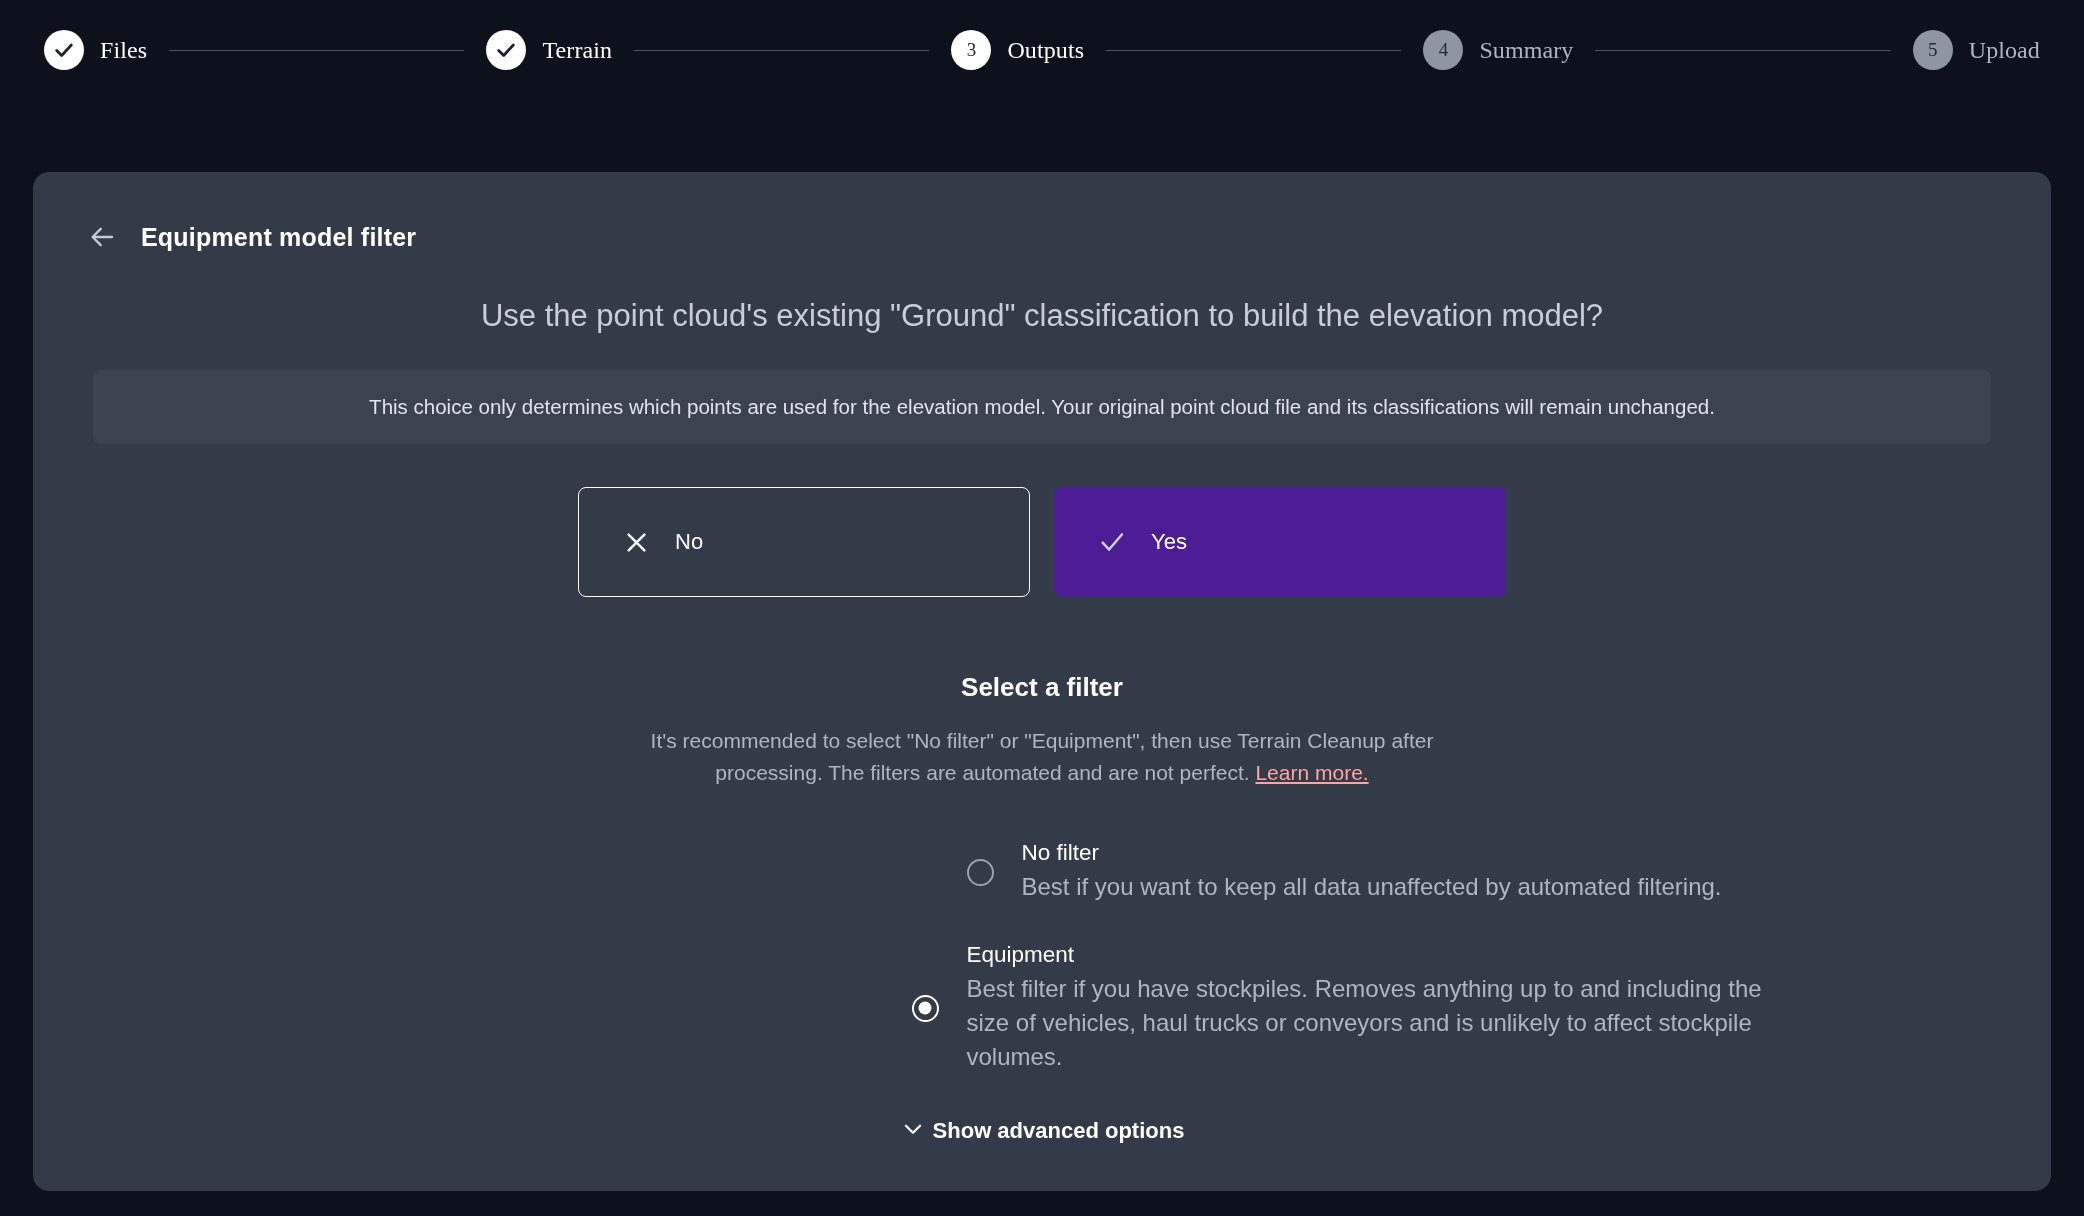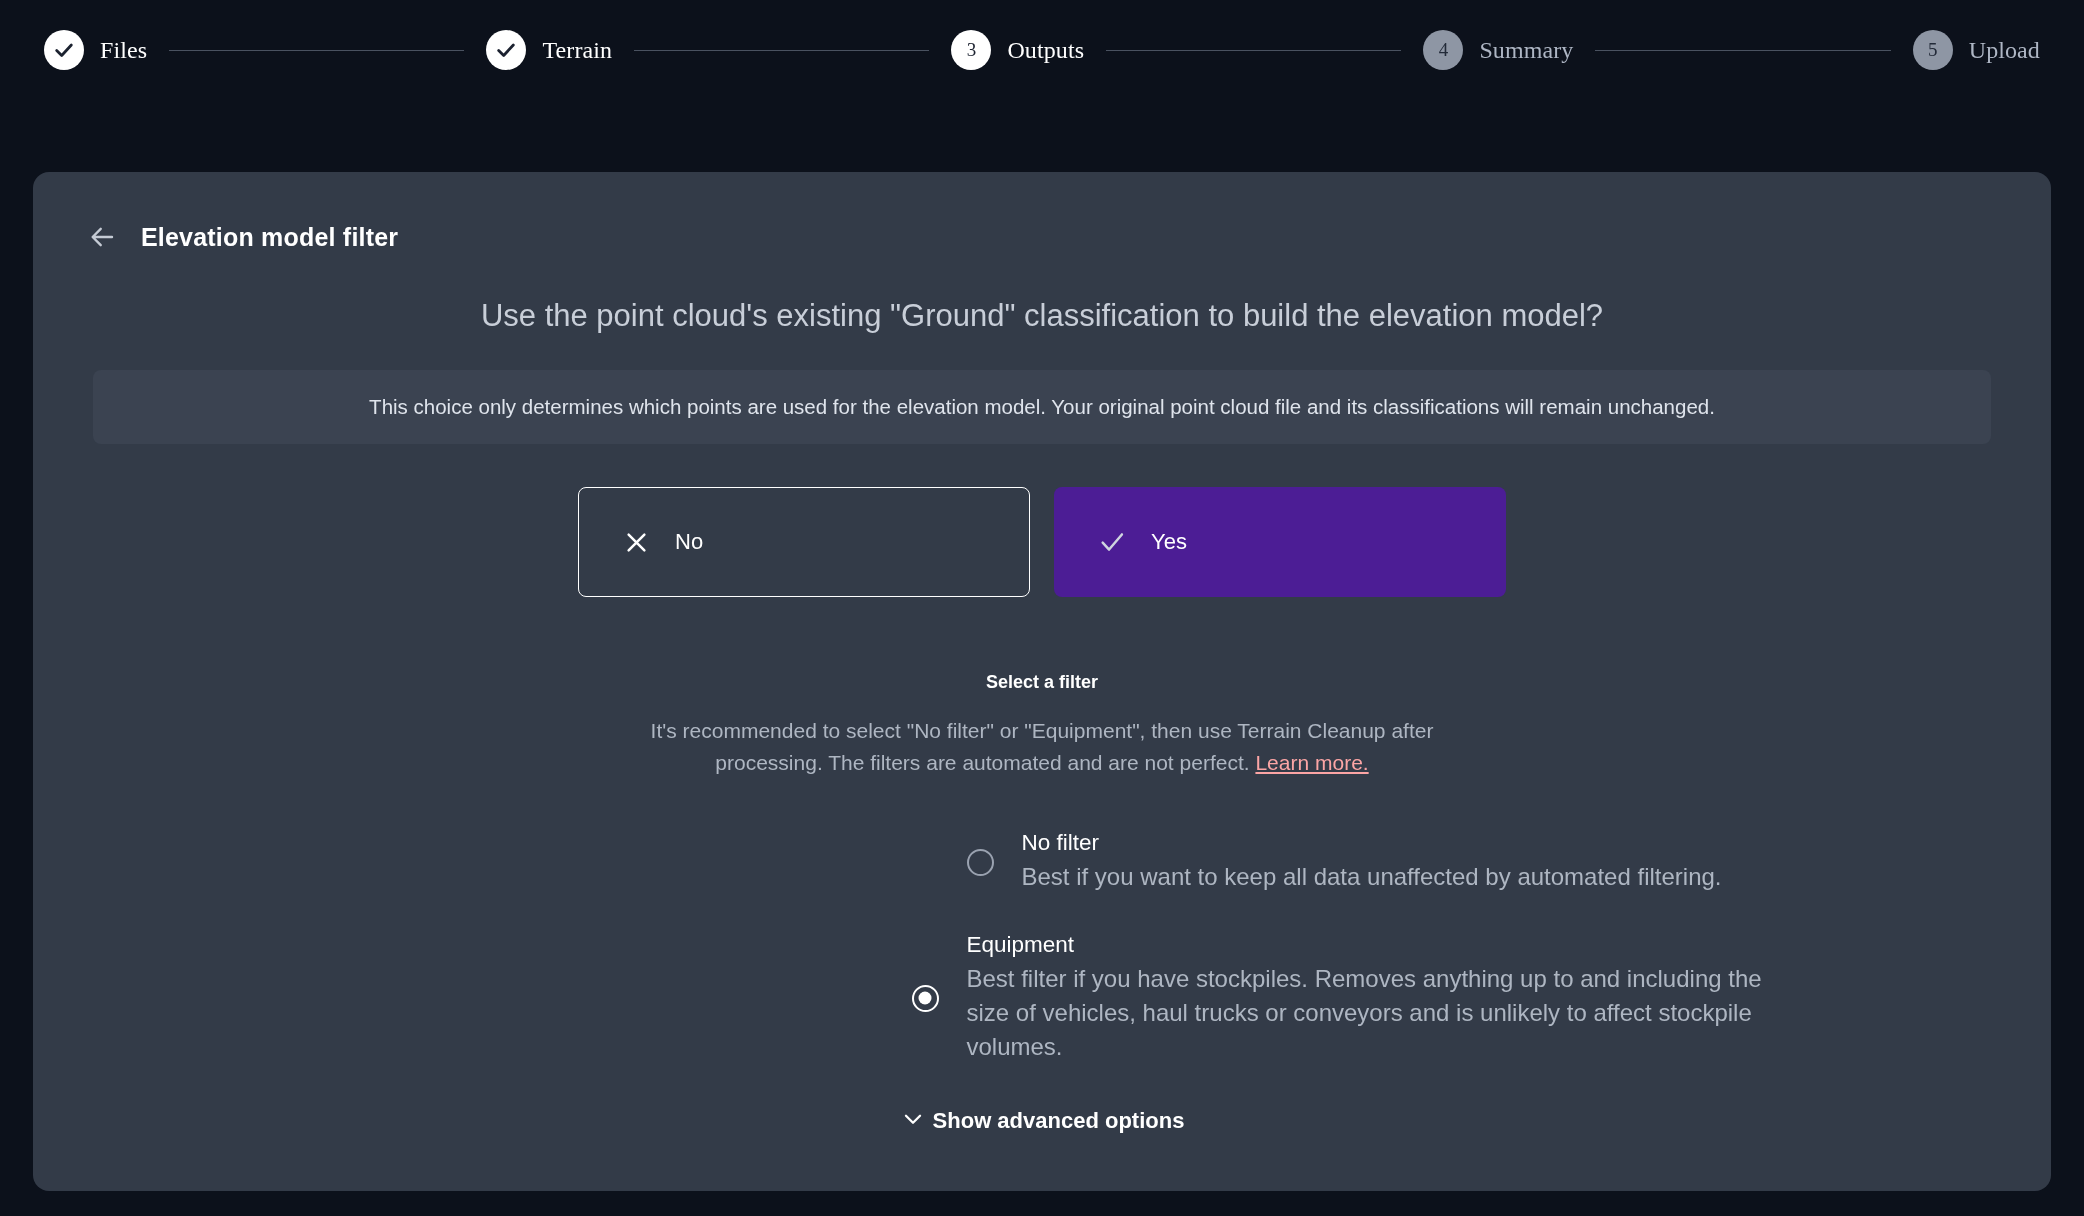--- a/index.html
+++ b/index.html
@@ -125,21 +125,21 @@
   .choice.unselected {
     background: #4c1d95;
     border: 1.5px solid transparent;
   }
   .choice-label { font-size: 22px; color: #ffffff; }
   .choice-icon { width: 30px; height: 30px; display:flex; align-items:center; justify-content:center; }
 
   
   .filter-title {
     text-align: center;
-    font-size: 18px;
+    font-size: 26px;
     font-weight: bold;
     color: #ffffff;
     margin-top: 75px;
   }
   .filter-sub {
     text-align: center;
     font-size: 21px;
     color: #aeb6c2;
     line-height: 1.5;
     margin: 22px auto 0 auto;
@@ -239,21 +239,21 @@
 </div>
 
 <div class="card">
 
   <div class="card-header">
     <div class="back-arrow">
       <svg width="30" height="30" viewBox="0 0 24 24">
         <path d="M20 12 H5 M11 5.5 L4.5 12 L11 18.5" fill="none" stroke="#c5cbd5" stroke-width="1.9" stroke-linecap="round" stroke-linejoin="round"></path>
       </svg>
     </div>
-    <div class="card-title">Elevation model filter</div>
+    <div class="card-title">Equipment model filter</div>
   </div>
 
   <div class="question">Use the point cloud's existing "Ground" classification to build the elevation model?</div>
 
   <div class="notice">
     <div class="notice-text">This choice only determines which points are used for the elevation model. Your original point cloud file and its classifications will remain unchanged.</div>
   </div>
 
   <div class="choice-row">
 

